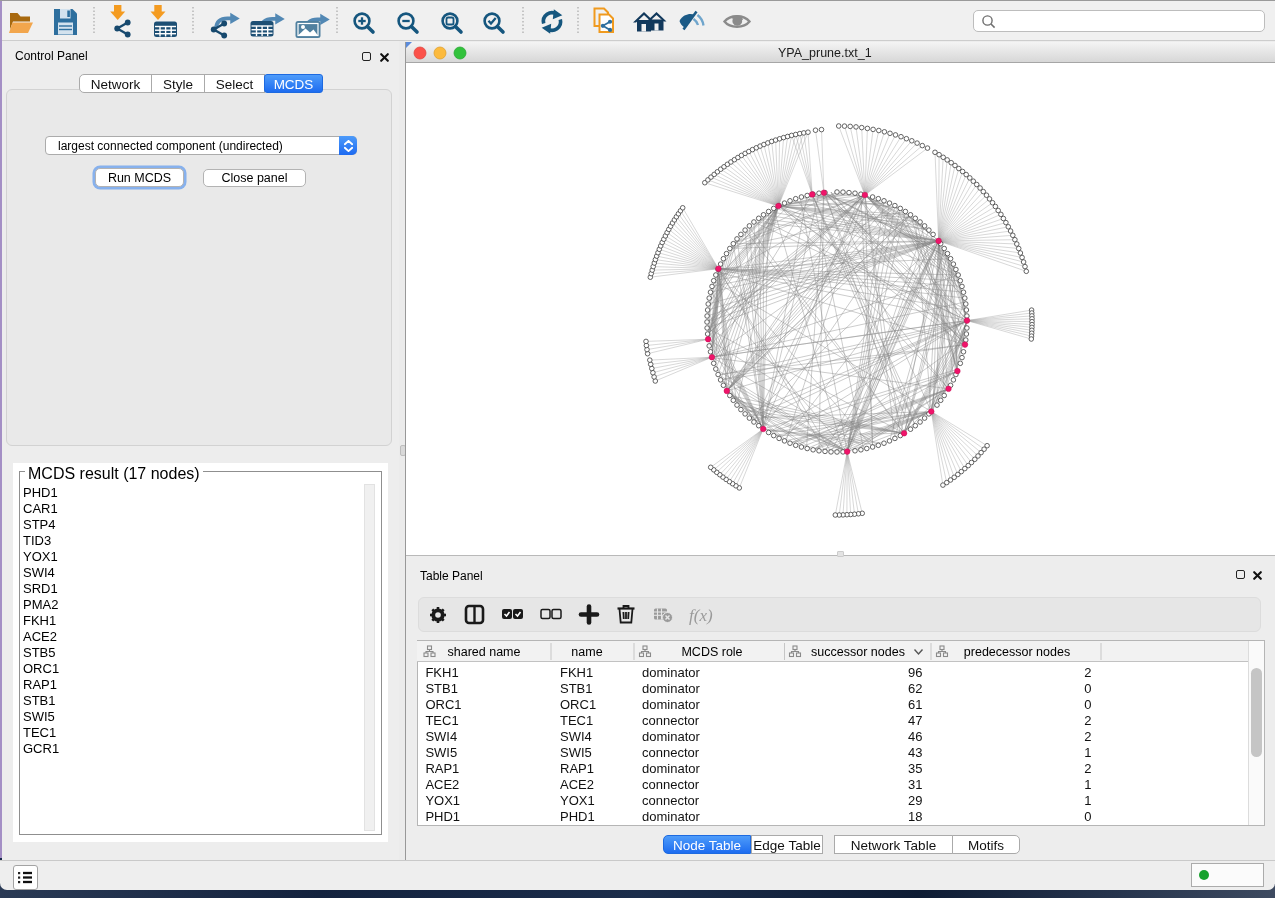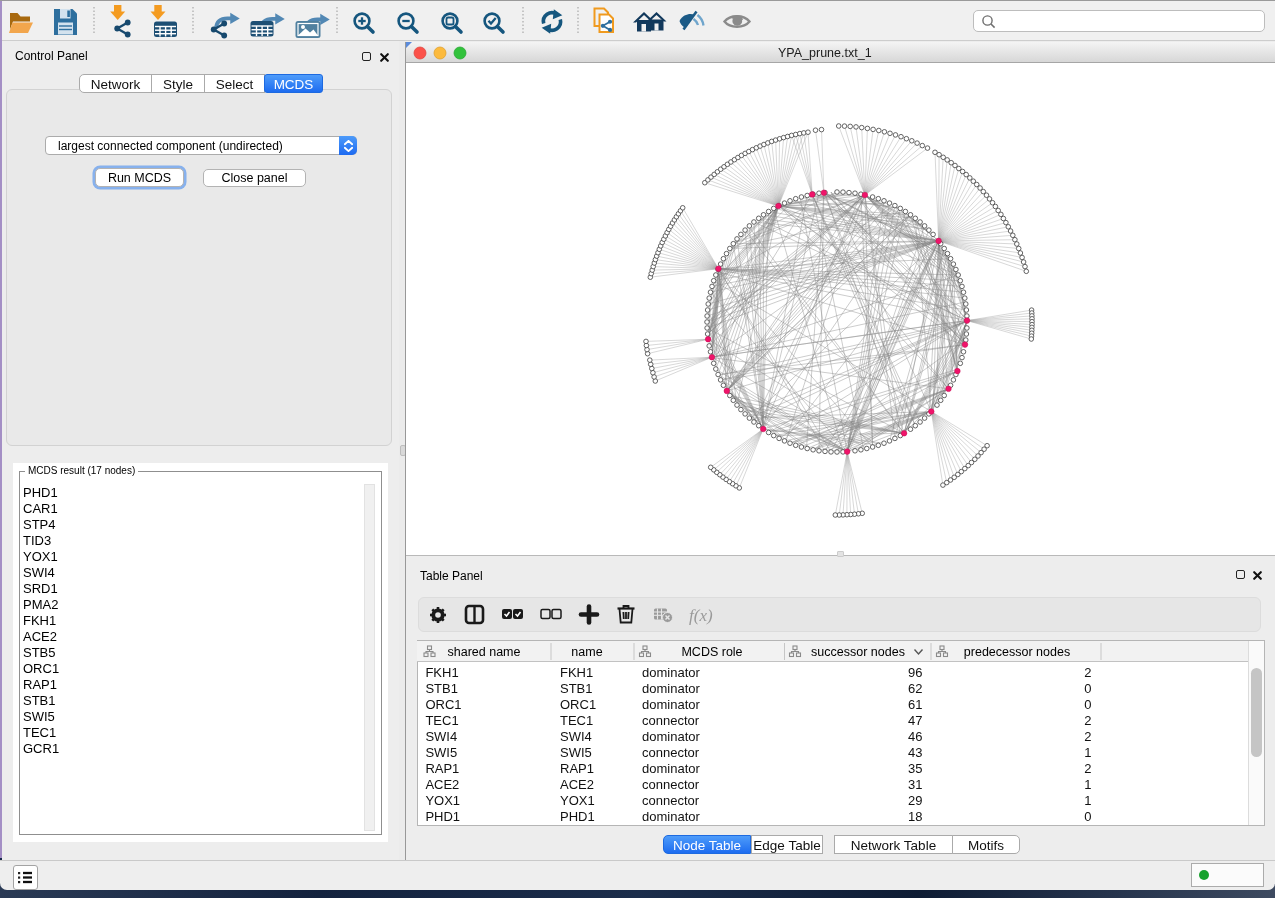--- a/index.html
+++ b/index.html
@@ -190,21 +190,21 @@
 <div class="abs" style="left:339px;top:136px;width:18px;height:19px;background:linear-gradient(#4d9bfa,#1d6af1);border-radius:0 5px 5px 0"></div>
 <svg class="abs" style="left:344px;top:140px" width="9" height="12" viewBox="0 0 9 12" fill="none" stroke="#fff" stroke-width="1.9" stroke-linecap="round" stroke-linejoin="round">
       <path d="M0.8,4.2 L4.5,0.9 L8.2,4.2"></path>
       <path d="M0.8,7.8 L4.5,11.1 L8.2,7.8"></path>
     </svg>
 <div class="btn" style="left:95px;top:168px;width:89px;height:19px;font-size:12.5px;line-height:18px;box-shadow:0 0 0 2.5px rgba(102,157,238,.75)">Run MCDS</div>
 <div class="btn" style="left:203px;top:169px;width:103px;height:18px;font-size:12.5px;line-height:17px">Close panel</div>
 
 <div class="abs" style="left:13px;top:463px;width:375px;height:379px;background:#fff"></div>
 <div class="abs" style="left:19px;top:471px;width:363px;height:364px;border:1px solid #8f8f8f"></div>
-<div class="txt" style="left:25px;top:465px;font-size:10px;background:#fff;padding:0 3px">MCDS result (17 nodes)</div>
+<div class="txt" style="left:25px;top:465px;font-size:16px;background:#fff;padding:0 3px">MCDS result (17 nodes)</div>
 <div class="abs" style="left:364px;top:484px;width:11px;height:347px;background:#f0f0f0;border:1px solid #e2e2e2"></div>
 <div class="txt" style="left:23px;top:485px;font-size:13px;line-height:16px">PHD1<br>CAR1<br>STP4<br>TID3<br>YOX1<br>SWI4<br>SRD1<br>PMA2<br>FKH1<br>ACE2<br>STB5<br>ORC1<br>RAP1<br>STB1<br>SWI5<br>TEC1<br>GCR1</div>
 
 <div class="abs" style="left:399px;top:41px;width:7px;height:819px;background:#ebebeb"></div>
 <div class="abs" style="left:399.5px;top:445px;width:6px;height:11px;background:#d9d9d9;border:1px solid #bdbdbd;border-radius:2px"></div>
 <div class="vline" style="left:405px;top:42px;height:818px"></div>
 
 <div class="abs" style="left:406px;top:42px;width:869px;height:21px;background:linear-gradient(#f4f4f4,#d7d7d7);border-bottom:1px solid #a6a6a6"></div>
 <svg class="abs" style="left:406px;top:42px" width="6" height="6" viewBox="0 0 6 6">
       <path d="M0,0 L6,0 L0,6 Z" fill="#4a80d8" opacity="0.9"></path>

